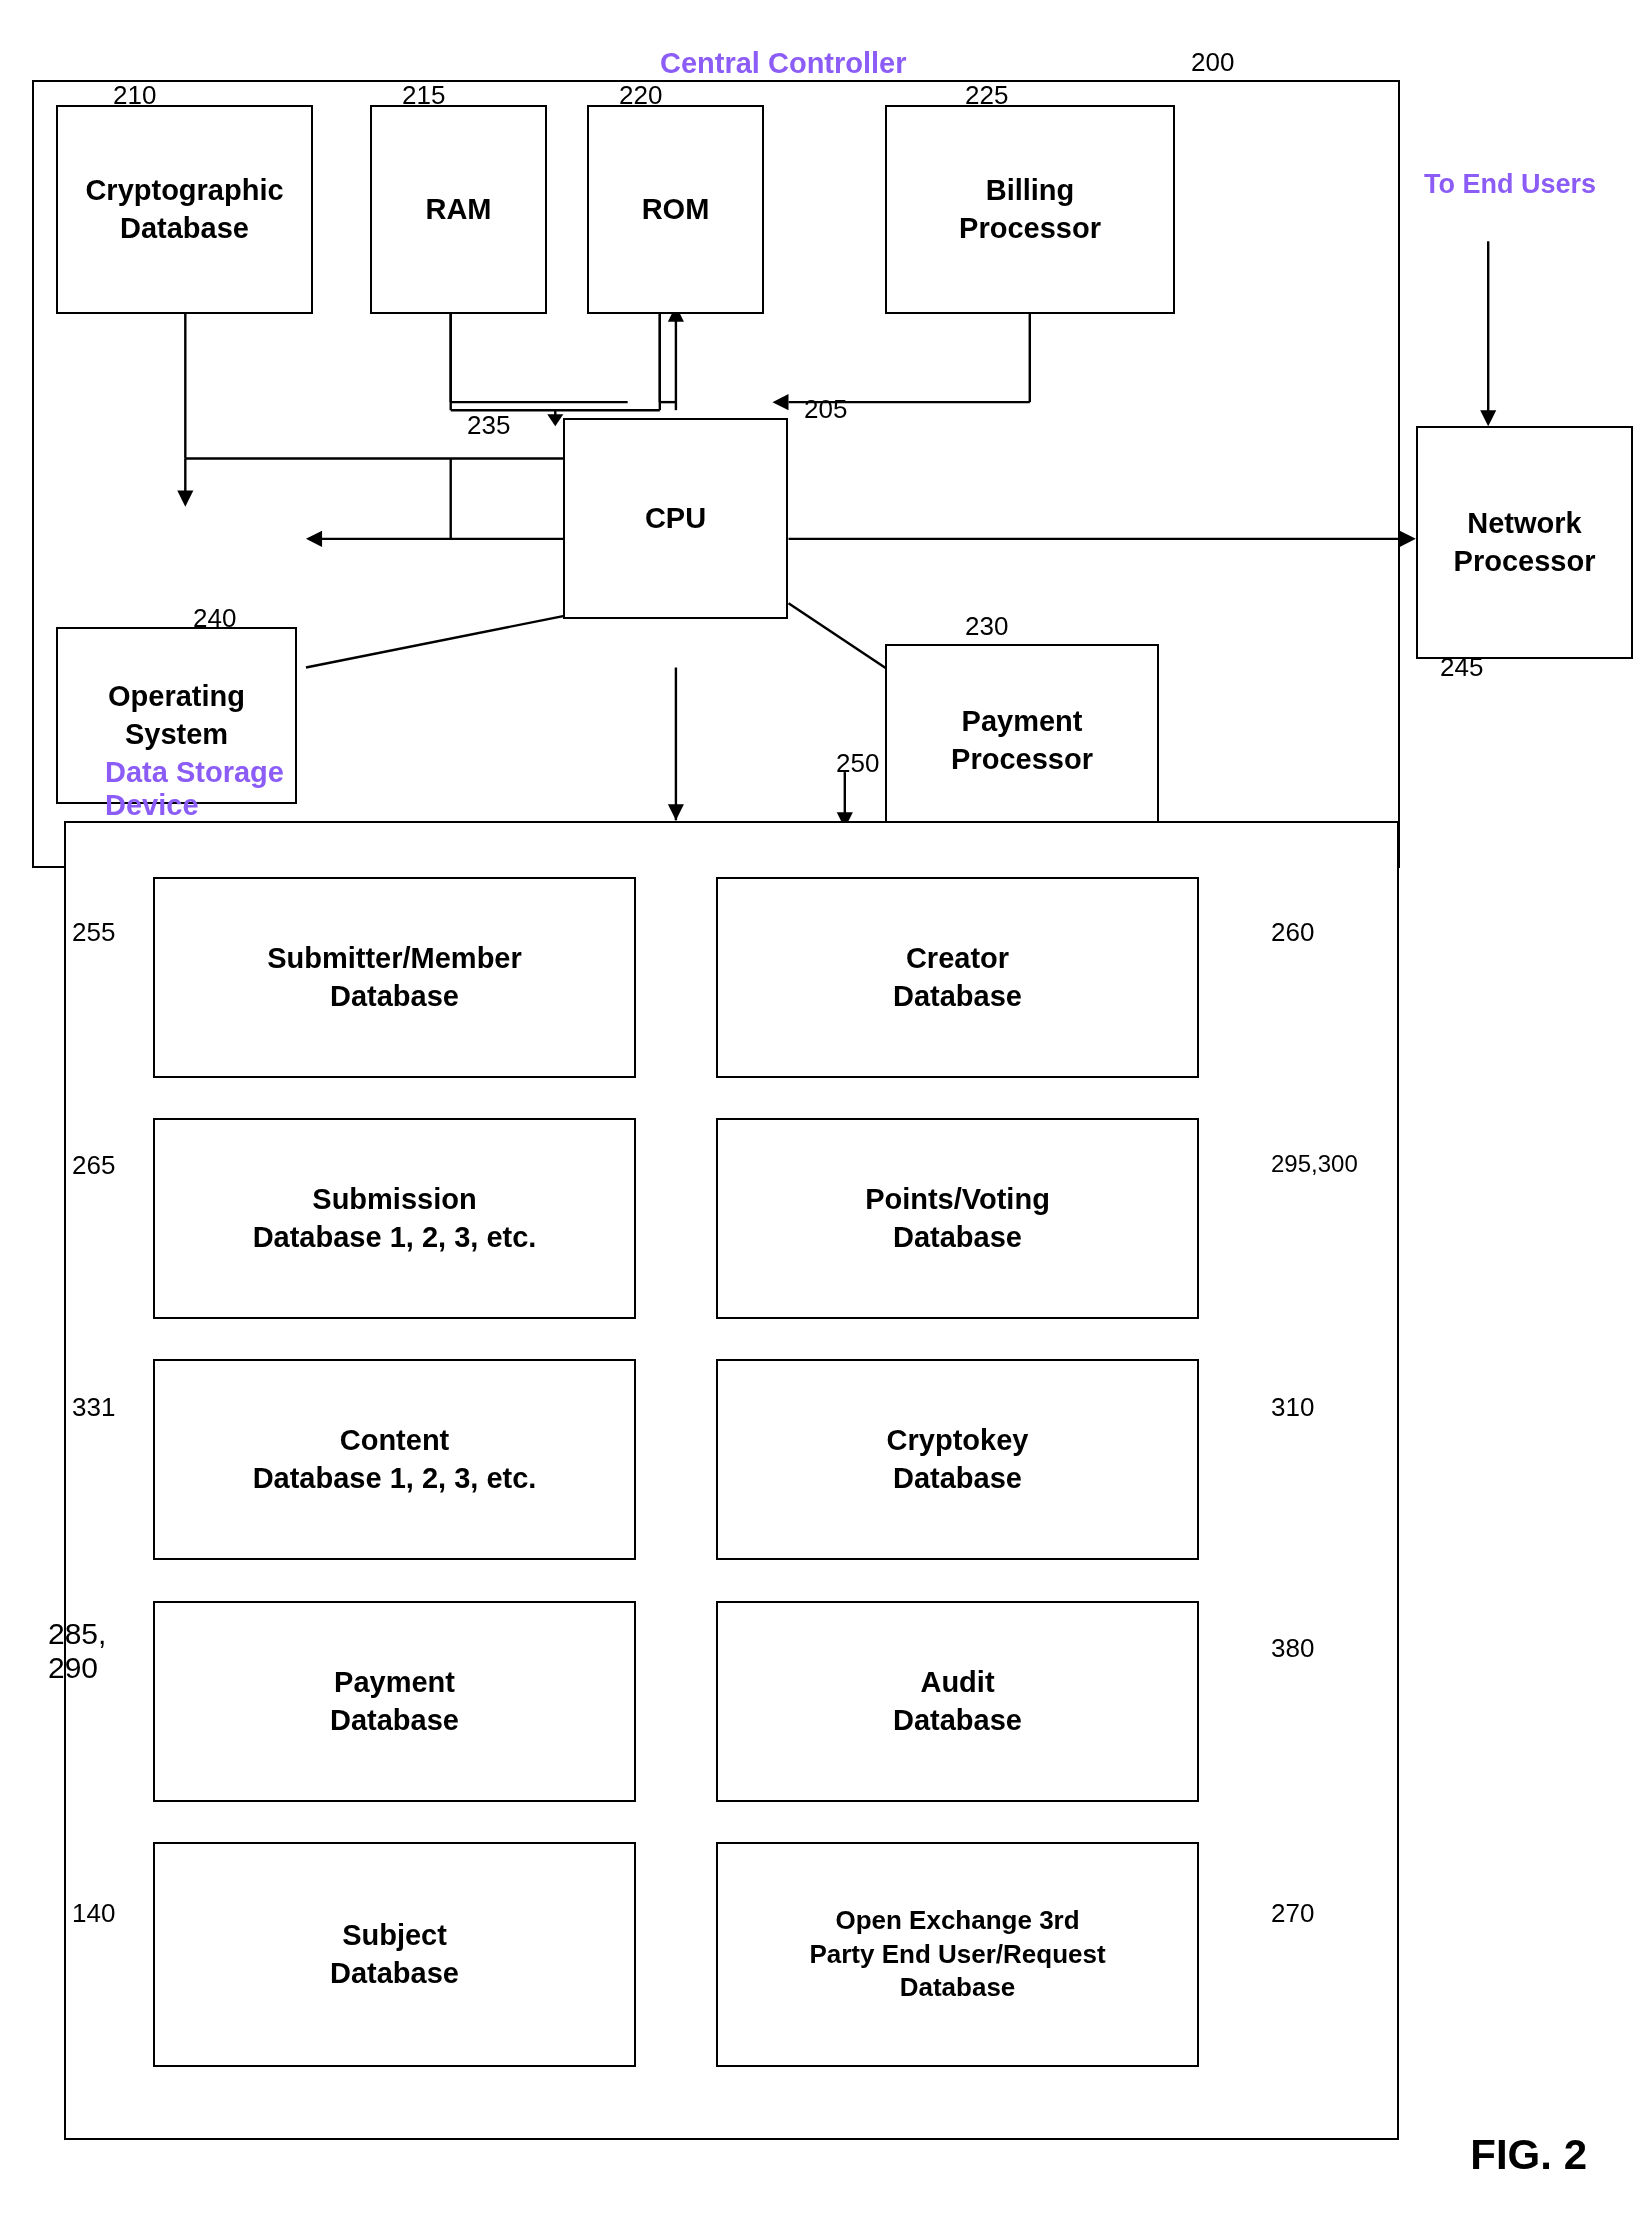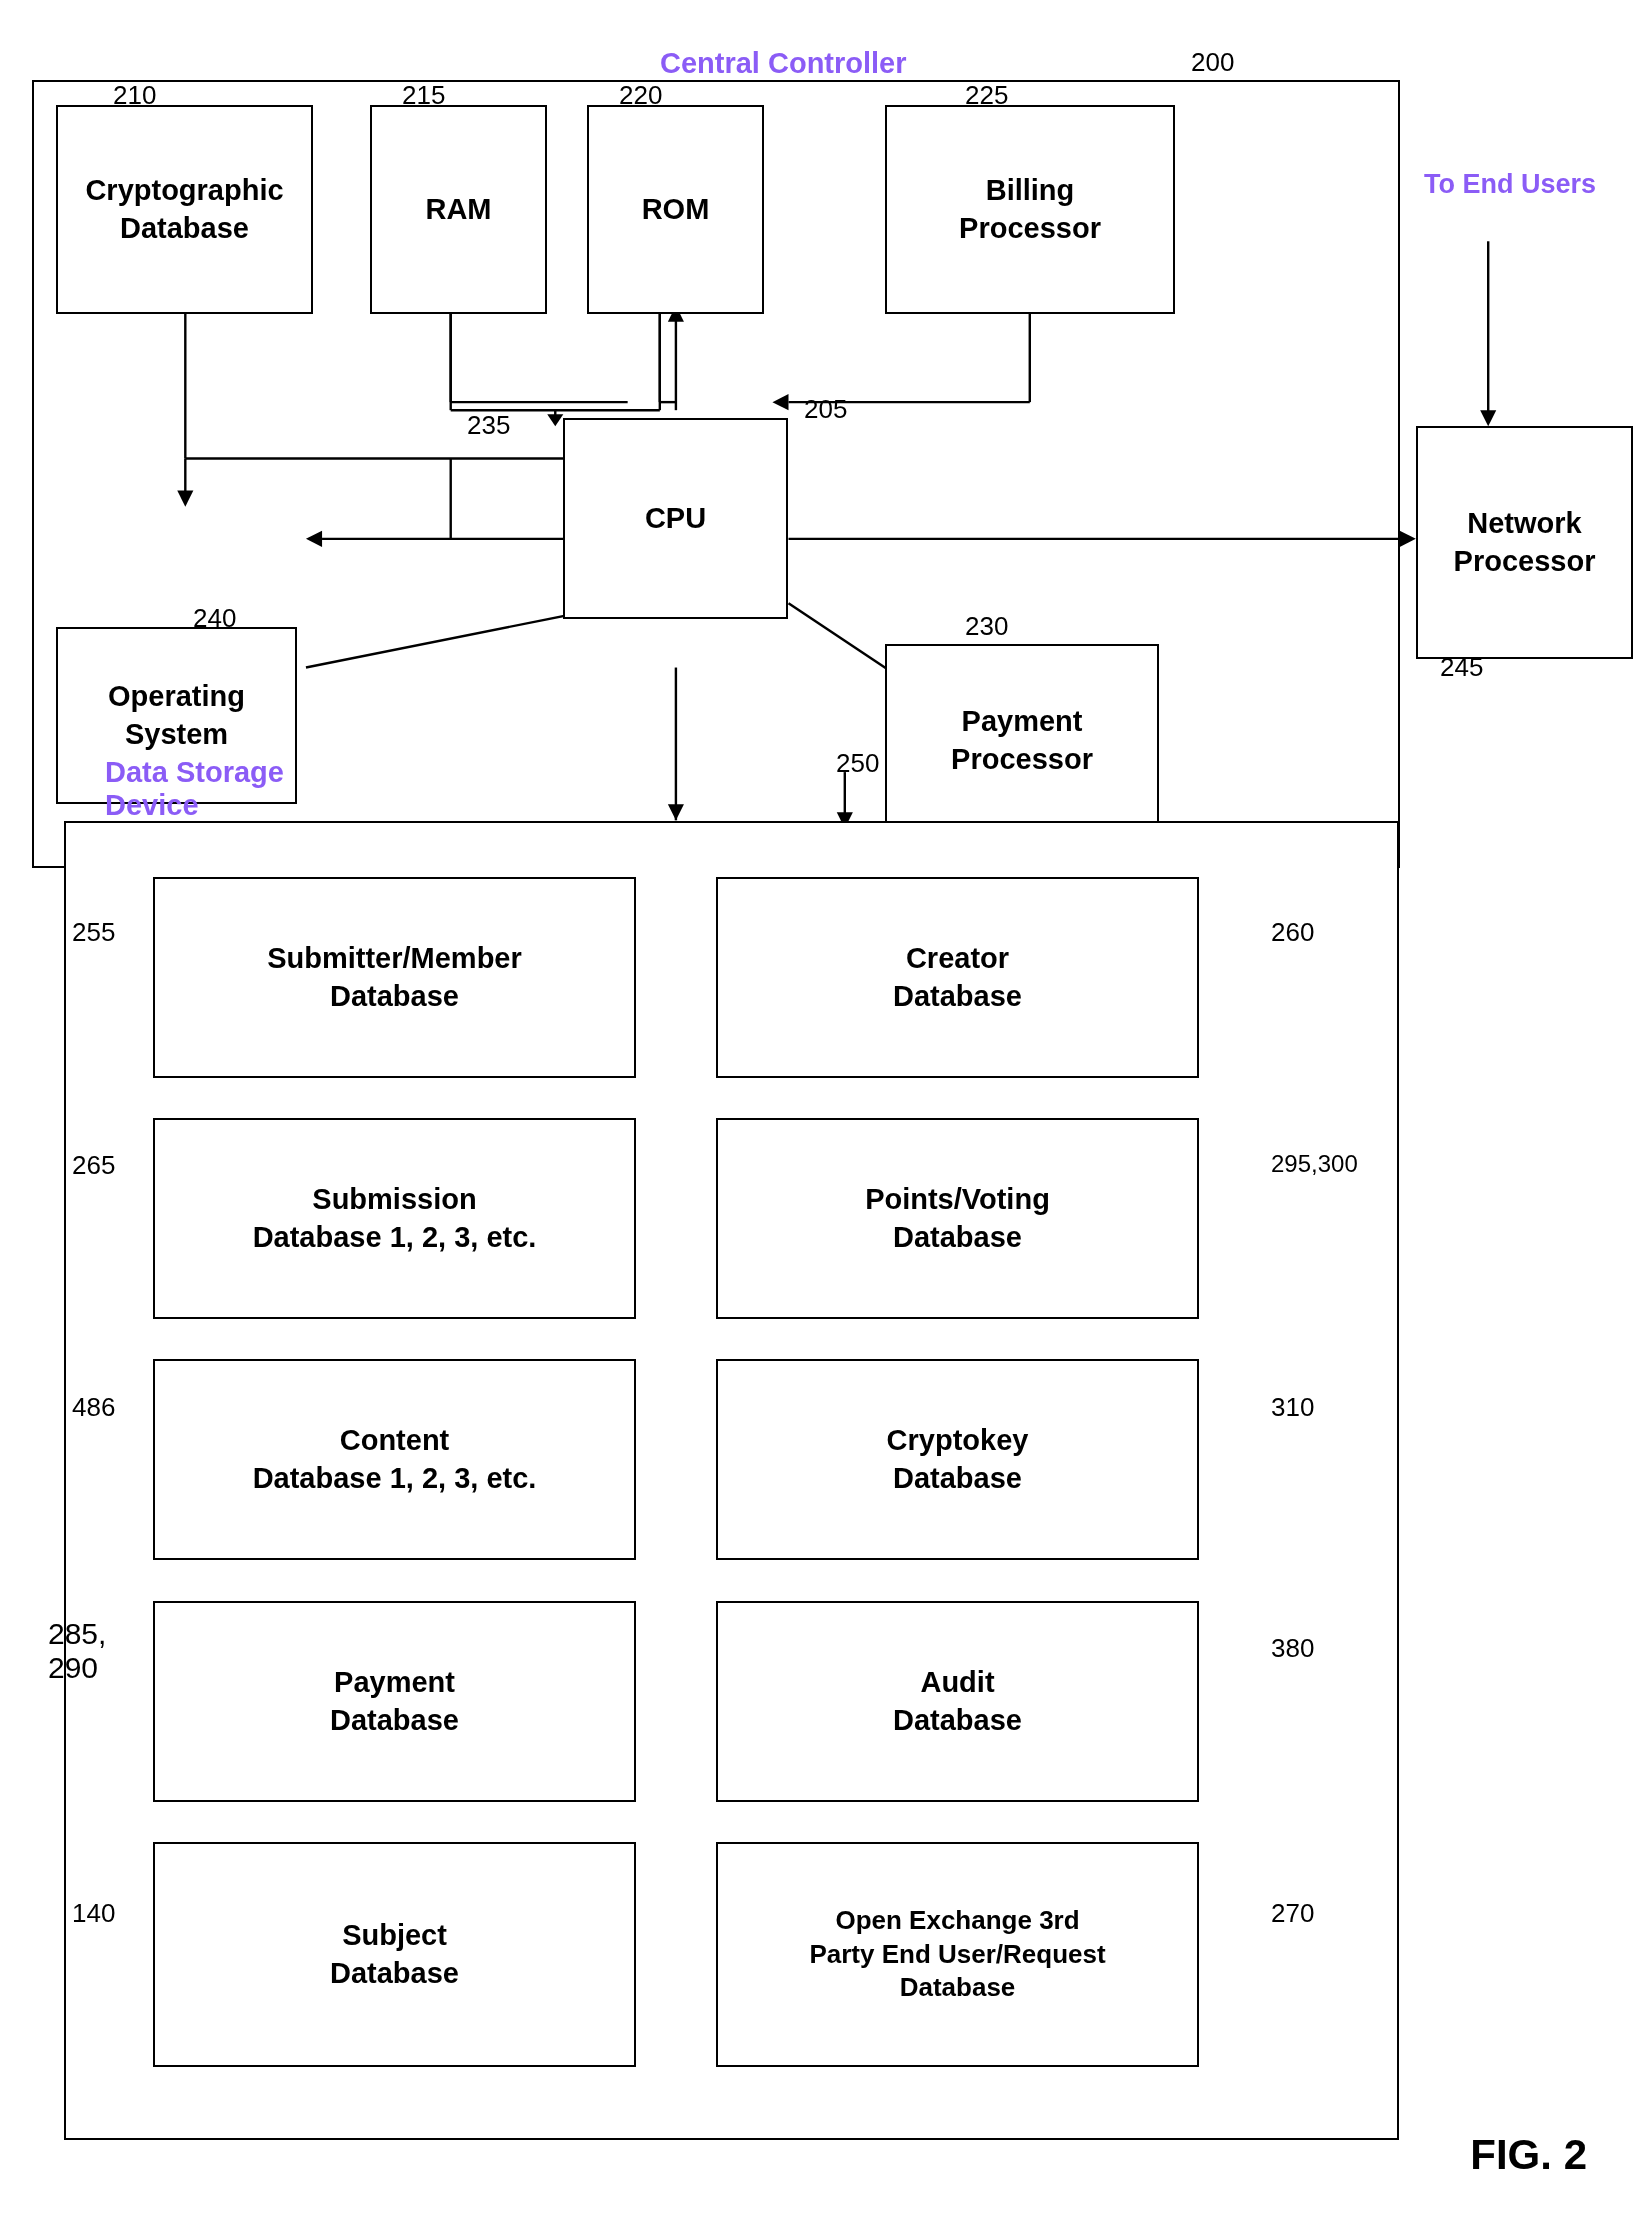--- a/index.html
+++ b/index.html
@@ -262,21 +262,21 @@
   <div class="label" style="top:1150px; left:72px;">265</div>
 
   <div class="db-box" style="top:1118px; left:716px; width:483px; height:201px;">
     <span>Points/Voting<br>Database</span>
   </div>
   <div class="label" style="top:1150px; left:1271px; font-size:24px;">295,300</div>
 
   <div class="db-box" style="top:1359px; left:153px; width:483px; height:201px;">
     <span>Content<br>Database 1, 2, 3, etc.</span>
   </div>
-  <div class="label" style="top:1392px; left:72px;">486</div>
+  <div class="label" style="top:1392px; left:72px;">331</div>
 
   <div class="db-box" style="top:1359px; left:716px; width:483px; height:201px;">
     <span>Cryptokey<br>Database</span>
   </div>
   <div class="label" style="top:1392px; left:1271px;">310</div>
 
   <div class="db-box" style="top:1601px; left:153px; width:483px; height:201px;">
     <span>Payment<br>Database</span>
   </div>
   <div class="label" style="top:1617px; left:48px; font-size:30px;">285,<br>290</div>

